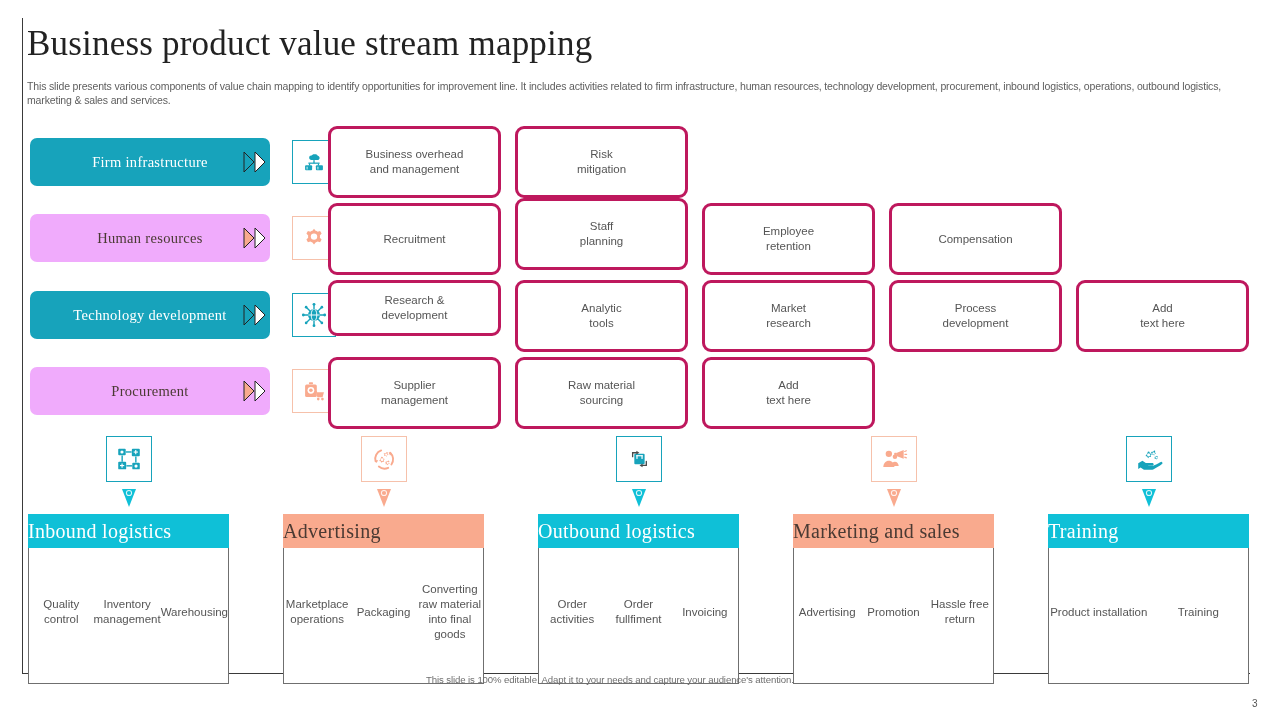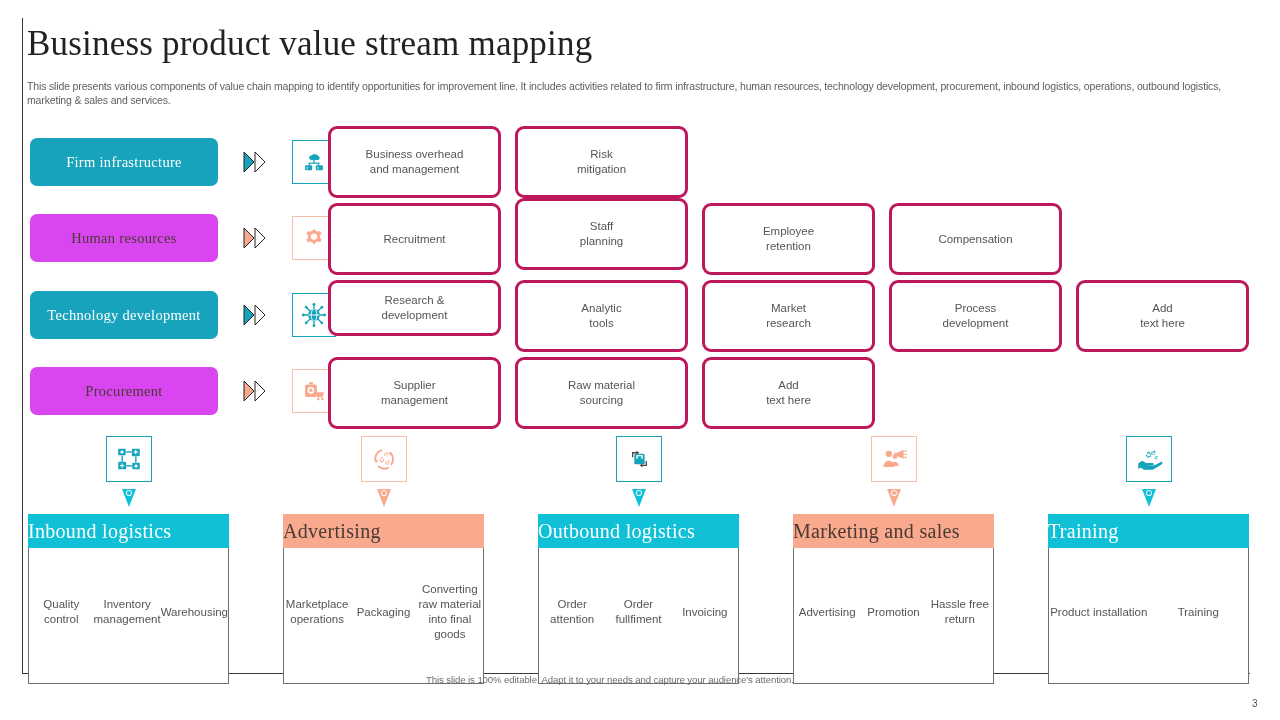--- a/index.html
+++ b/index.html
@@ -31,27 +31,27 @@
   }
   .subtitle {
     position: absolute; left: 27px; top: 79px; width: 1210px;
     font-size: 10.5px; line-height: 14px; color: #5e5e5e;
     letter-spacing: -0.15px;
   }
   
   .cat-row { position: absolute; left: 30px; height: 48px; }
   .cat-pill {
     position: absolute; left: 0; top: 0;
-    width: 188px; height: 48px; border-radius: 7px;
+    width: 240px; height: 48px; border-radius: 7px;
     display: flex; align-items: center; justify-content: center;
     font-family: "Liberation Serif", serif;
     font-size: 14.5px; letter-spacing: .3px; text-align: right;
   }
   .cat-pill.teal  { background: #17a3bb; color: #ffffff; }
-  .cat-pill.peach { background: #d946ef; color: #4a3a33; }
+  .cat-pill.peach { background: #f0abfc; color: #4a3a33; }
   .cat-arrow { position: absolute; left: 212px; top: 10px; width: 30px; height: 28px; }
   .icon-box {
     position: absolute; left: 262px; top: 2px;
     width: 44px; height: 44px; background: #ffffff;
     display: flex; align-items: center; justify-content: center;
   }
   .icon-box.teal  { border: 1.6px solid #17a3bb; }
   .icon-box.peach { border: 1.6px solid #f6c1ab; }
   
   .grid-cell {
@@ -341,21 +341,21 @@
         </div>
      <div class="col-pin" style="left:629.5px;top:487px"><svg width="18" height="22" viewBox="0 0 18 22">
     <path d="M2 2 H16 L9 20 Z" fill="#0fc0d7"></path>
     <circle cx="9" cy="6" r="3.1" fill="#fff" opacity=".85"></circle>
     <circle cx="9" cy="6" r="2.1" fill="#0fc0d7"></circle>
   </svg></div>
      <div class="col-head teal" style="left:538px;top:514px;width:201px">
         <span>Outbound  logistics</span>
      </div>
      <div class="col-body" style="left:538px;top:548px;width:201px;height:136px">
-        <div class="item">Order  attention</div>
+        <div class="item">Order  activities</div>
           <div class="item">Order  fullfiment</div>
           <div class="item">Invoicing</div>
      </div>
       </div>
       <div>
         <div class="col-icon-box peach" style="left:870.5px;top:436px">
           <svg width="30" height="30" viewBox="0 0 32 32" fill="#f9aa8e">
             <circle cx="10.5" cy="10.5" r="3.4"></circle>
        <path d="M4.6 24.5c0-3.7 2.7-6.6 5.9-6.6s5.9 2.9 5.9 6.6z"></path>
        <circle cx="17" cy="13.5" r="2.4"></circle>

